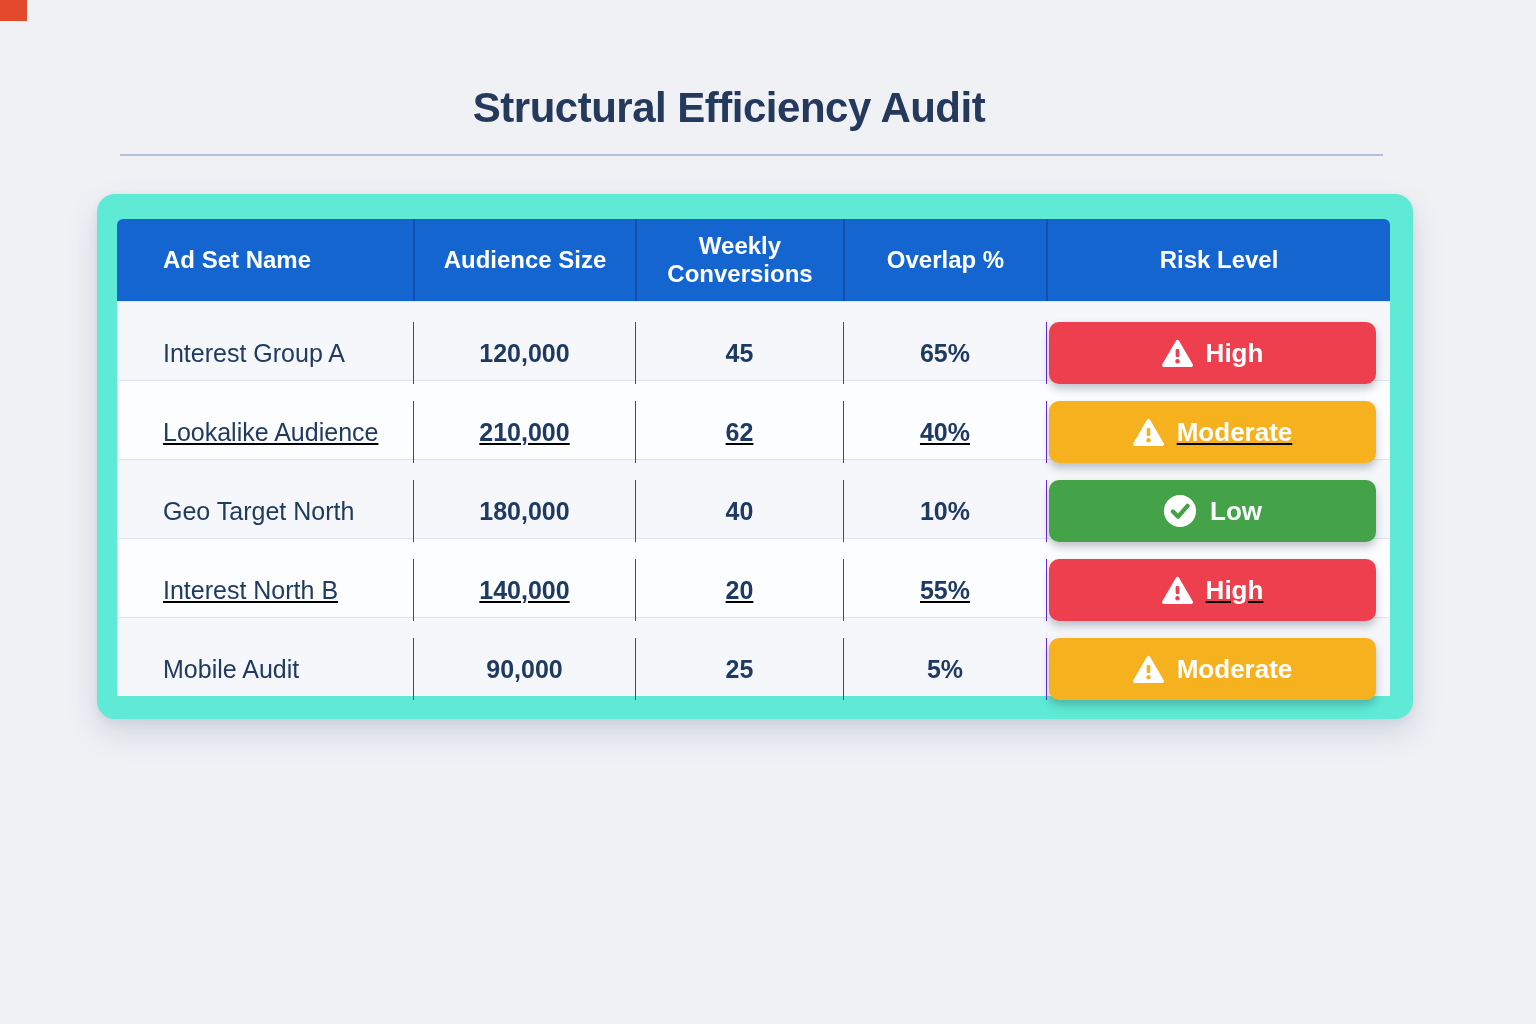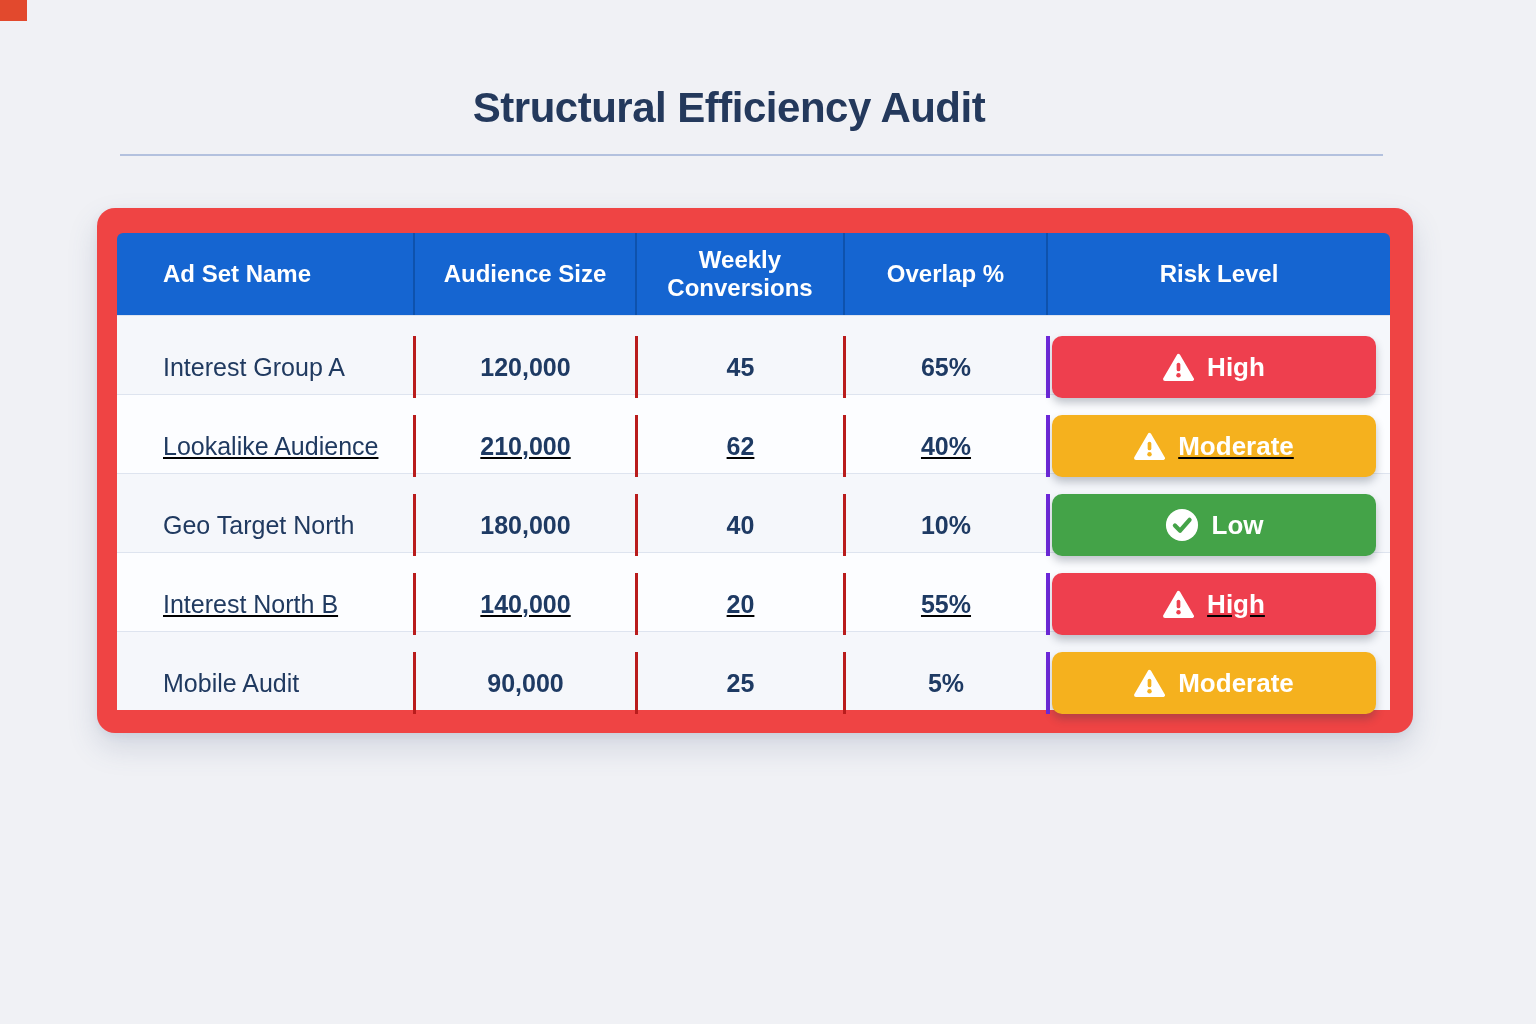--- a/index.html
+++ b/index.html
@@ -20,22 +20,22 @@
     text-align:center;
     font-size:42px; font-weight:bold; letter-spacing:-0.5px;
     color:#24395c;
     margin-left:21px;
   }
   .title-divider{
     position:absolute; top:154px; left:120px; width:1263px; height:2px;
     background:#b3c1de;
   }
   .card{
-    position:absolute; left:97px; top:208px; width:1316px; height:525px;
-    background:#ef4444; border-radius:18px;
+    position:absolute; left:97px; top:194px; width:1316px; height:525px;
+    background:#5eead4; border-radius:18px;
     box-shadow:0 14px 30px rgba(70,90,130,0.18), 0 3px 8px rgba(70,90,130,0.08);
     padding:25px 18px 21px 20px;
   }
   .audit-table{ width:1273px; height:479px; }
   .grid-row{
     display:grid;
     grid-template-columns:296px 222px 208px 203px 344px;
   }
   
   .thead{ height:82px; }
@@ -51,24 +51,24 @@
   .th + .th{ border-left:2px solid #0e52ad; }
   
   .trow{ height:79px; border-top:1px solid #dee4ef; }
   .trow:first-child{ border-top:none; }
   .trow.odd{ background:#f5f7fb; }
   .trow.even{ background:#fcfdff;text-decoration:underline; }
   .td{
     display:flex; align-items:center; justify-content:center;
     font-size:25px; color:#1e3a63;margin-top:20px;
   }
-  .td + .td{ border-left:3px solid #b91c1c; }
+  .td + .td{ border-left:1px solid #b91c1c; }
   .td.name{ justify-content:flex-start; padding-left:46px; font-weight:normal; color:#203a60; }
   .td.num{ font-weight:bold; }
-  .td.risk{ padding:0; border-left:4px solid #6d28d9; }
+  .td.risk{ padding:0; border-left:1px solid #6d28d9; }
   
   .badge{
     width:328px; height:62px; margin-left:2px; margin-right:14px;
     border-radius:10px;
     display:flex; align-items:center; justify-content:center; gap:13px;
     color:#ffffff; font-size:26px; font-weight:bold;
     box-shadow:0 5px 9px rgba(40,50,70,0.28);
     cursor:pointer; border:none;
   }
   .badge.high{ background:#ee3f4e; }

